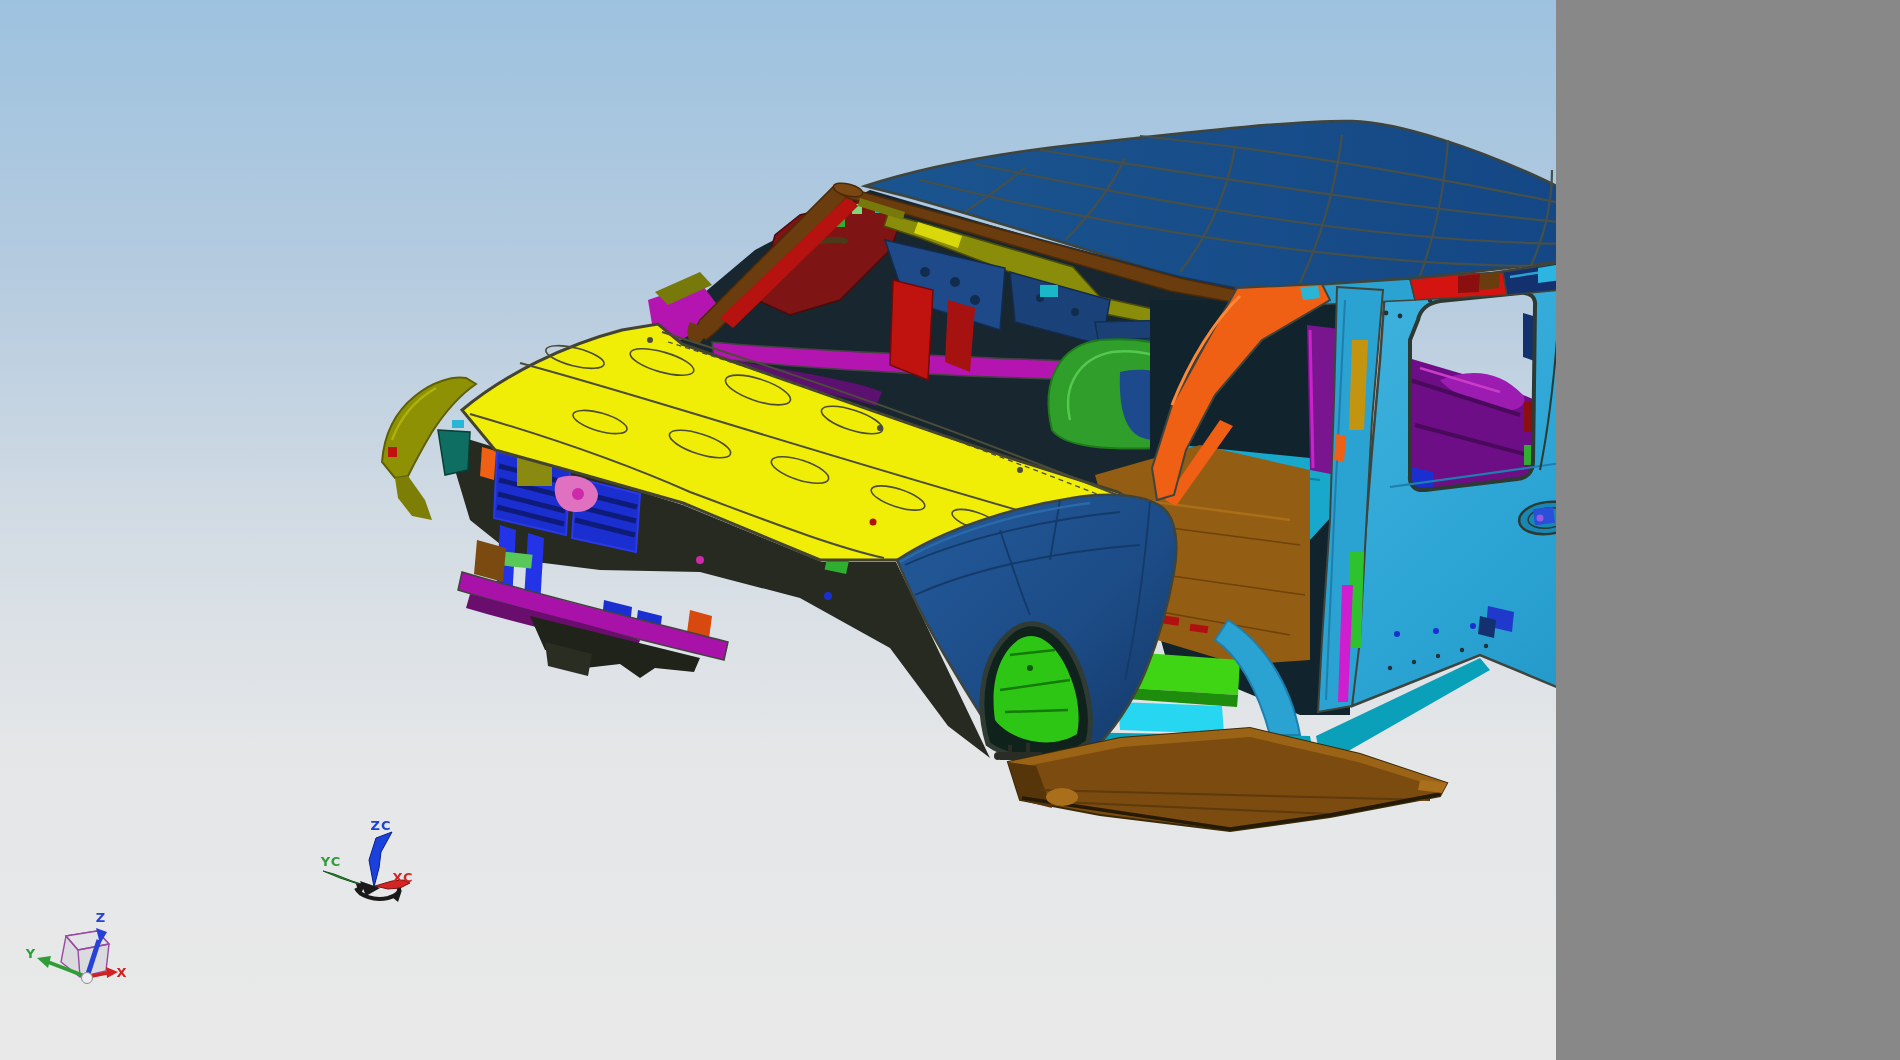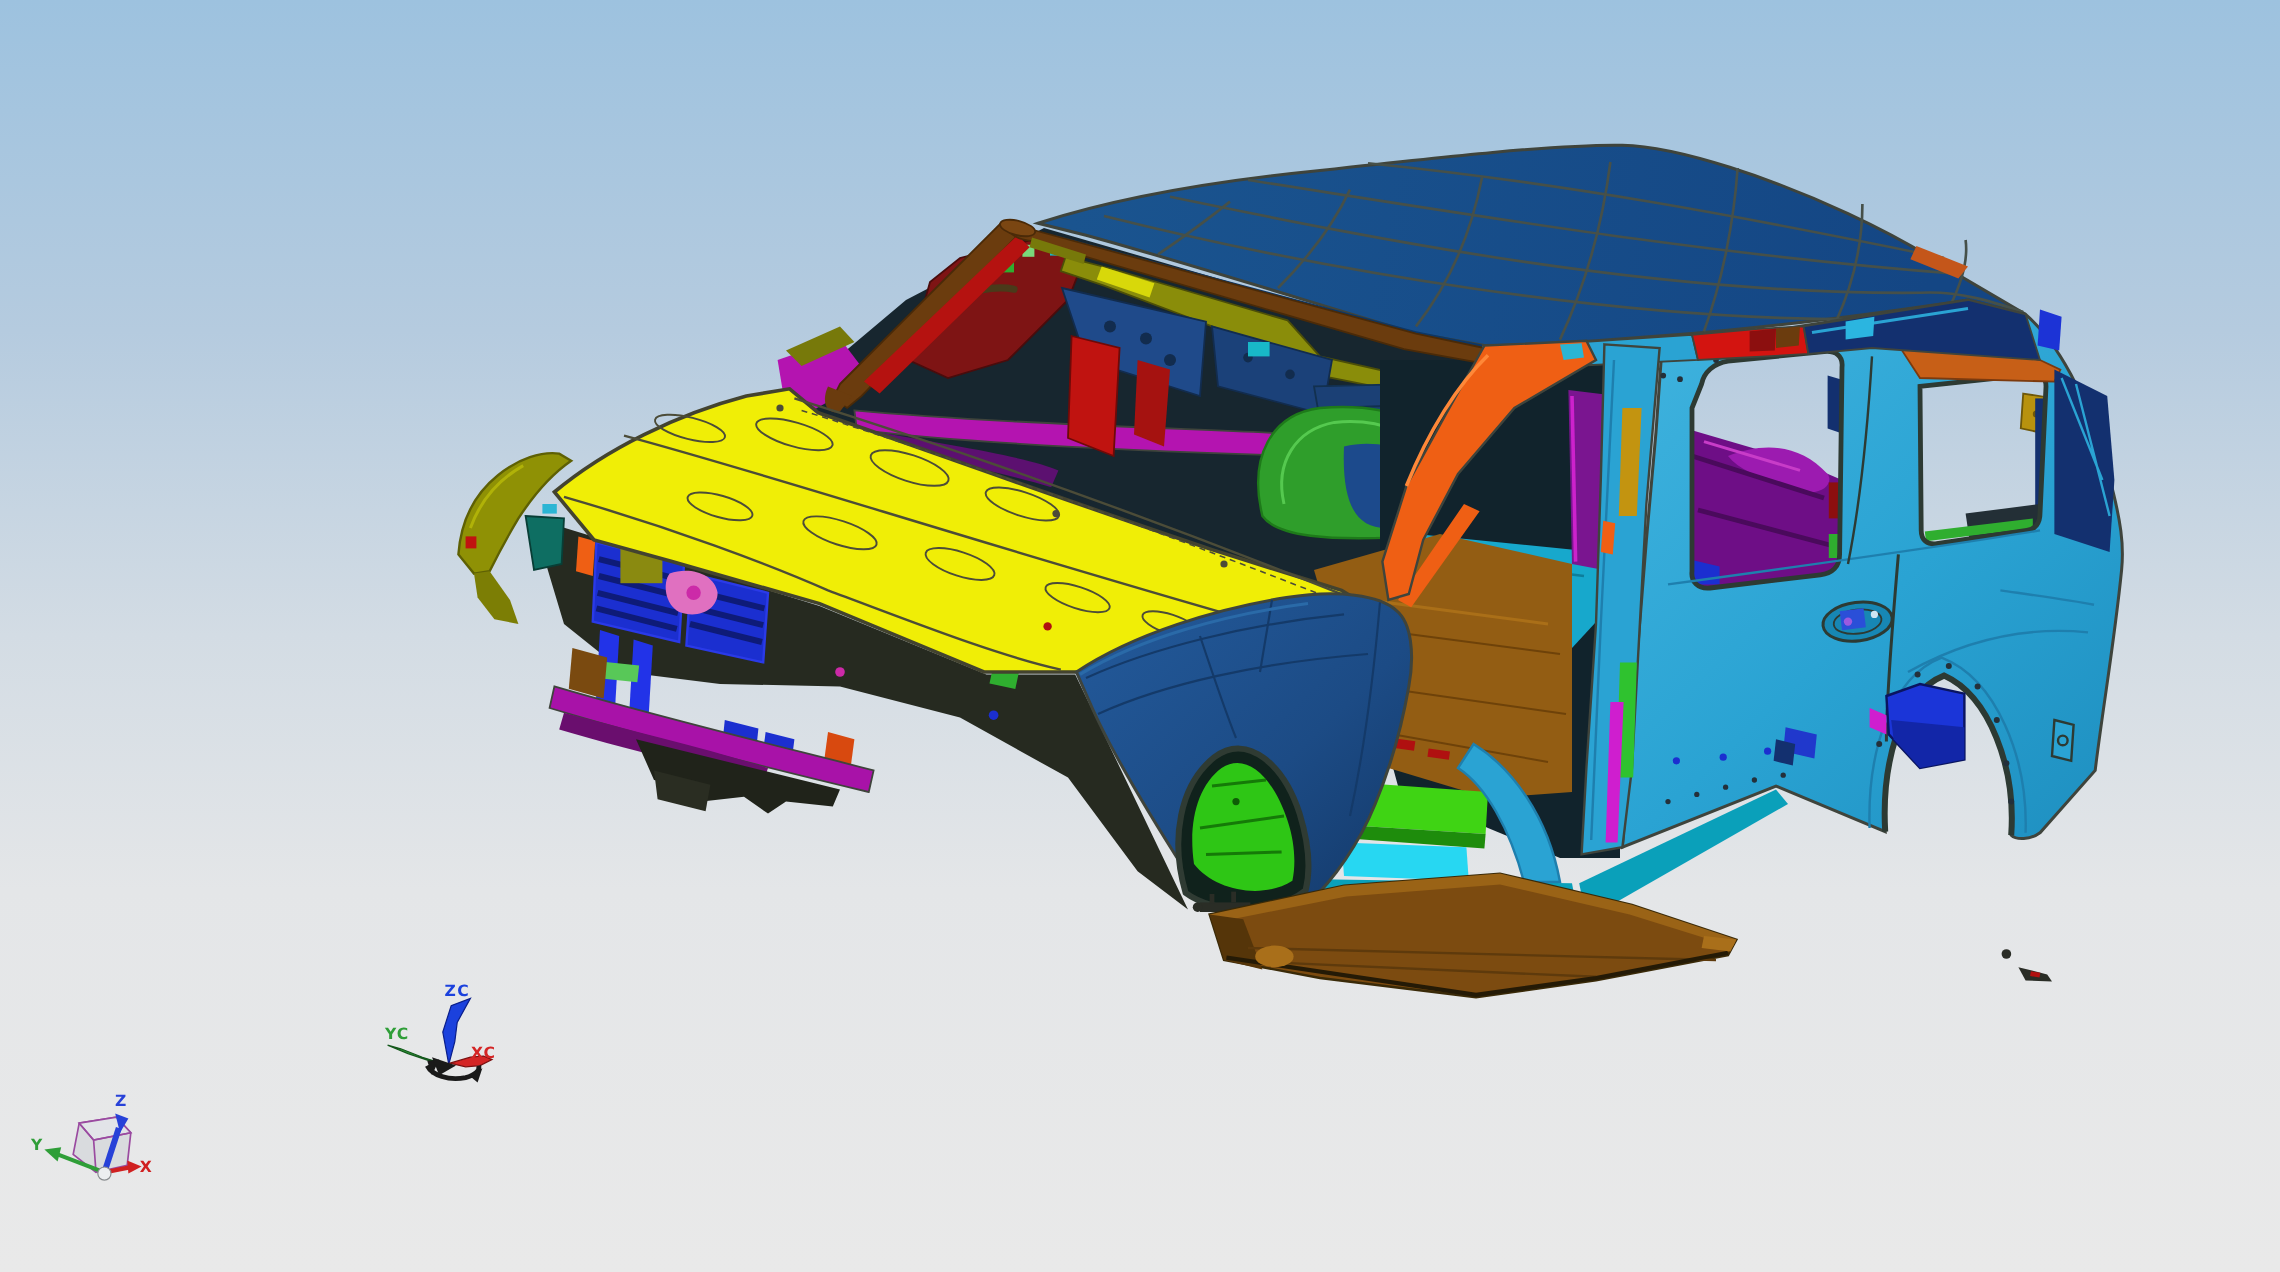--- a/index.html
+++ b/index.html
@@ -1,18 +1,18 @@
 <!DOCTYPE html>
 <html><head>
 <meta charset="utf-8">
 <style>
   html,body{margin:0;padding:0;background:#888;}
   .viewport{
     position:relative;
-    width:1900px;height:1060px;
+    width:1556px;height:1060px;
     overflow:hidden;
     background:linear-gradient(180deg,#9dc2df 0%,#b5cbdf 26%,#d3dce4 50%,#e4e6e8 70%,#e9e9e9 100%);
     font-family:"DejaVu Sans",sans-serif;
   }
   .viewport svg{position:absolute;left:0;top:0;}
   text.axis-label{font-family:"DejaVu Sans",sans-serif;font-size:13px;font-weight:bold;letter-spacing:1px;}
 </style>
 </head>
 <body>
 

